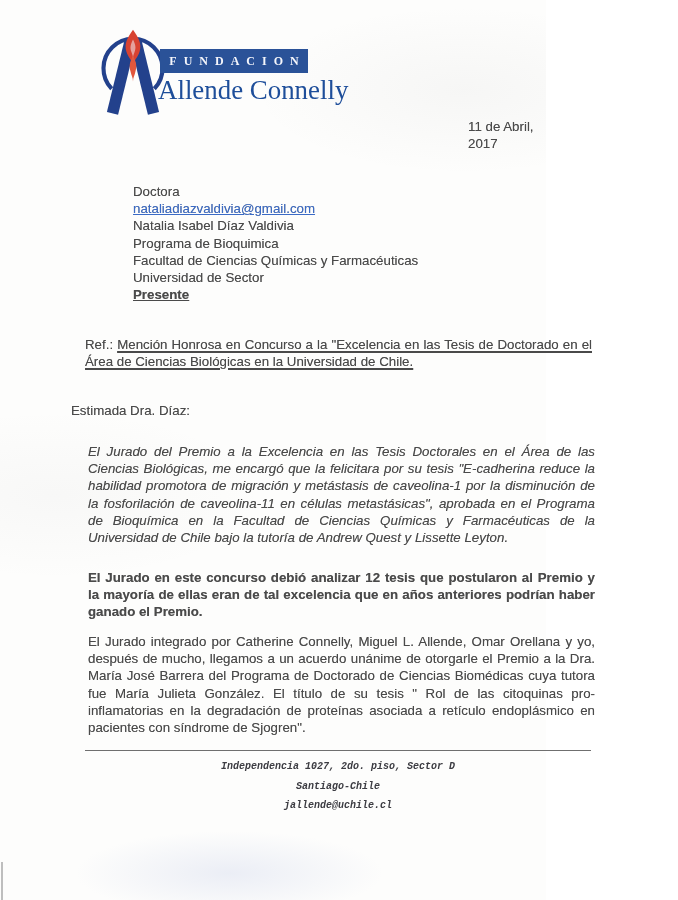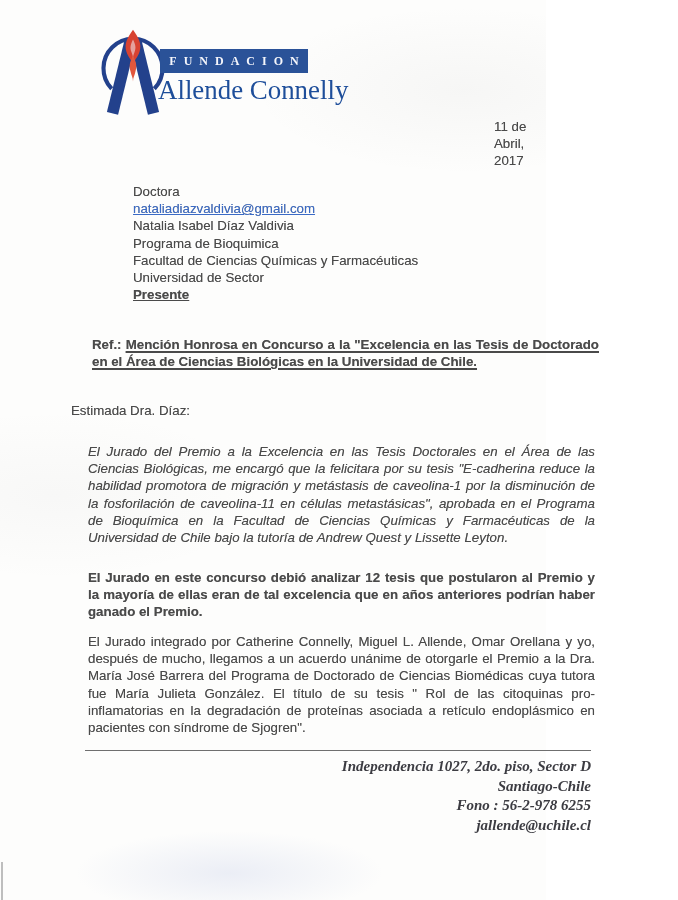--- a/index.html
+++ b/index.html
@@ -38,42 +38,42 @@
   .logo-name{
     position:absolute;left:66px;top:48px;width:200px;
     font-family:"Liberation Serif", serif;
     font-size:28px;color:#1e4e9a;white-space:nowrap;
     transform:scaleX(0.96);transform-origin:left;
     letter-spacing:0px;
   }
   
   .txt{position:absolute;font-size:13.3px;line-height:17.2px;color:#4a4a4a;
        text-shadow:0 0 0.4px rgba(74,74,74,0.55);}
-  .date{left:494px;top:118px;}
+  .date{left:468px;top:118px;}
   .recipient{left:88px;top:183px;}
   .recipient div{white-space:nowrap;margin-left:45px;}
   .email-link{color:#3b6bc6;text-decoration:underline;cursor:pointer;}
   .presente{font-weight:bold;text-decoration:underline;}
-  .ref{left:92px;top:336px;width:507px;font-weight:bold;text-align:justify;}
+  .ref{left:85px;top:336px;width:507px;font-weight:normal;text-align:justify;}
   .ref .ref-underline{text-decoration:underline;text-decoration-thickness:1.5px;text-underline-offset:2px;}
   .salutation{left:71px;top:402px;}
   .para{left:88px;top:0;width:507px;text-align:justify;}
   .p1{top:443px;font-style:italic;}
   .p2{top:569px;font-weight:bold;}
   .p3{top:633px;}
   
   .footer{
     position:absolute;left:85px;top:750px;width:506px;
     border-top:1.5px solid #6f6f6f;
     text-align:center;padding-top:6px;
   }
   .footer div{
-    font-family:Liberation Serif, serif;
+    font-family:Liberation Mono, monospace;
     font-style:italic;font-weight:bold;
-    font-size:15px;line-height:19.5px;color:#3c3c42;text-align:right;
+    font-size:10px;line-height:19.5px;color:#3c3c42;
   }
 </style>
 </head>
 <body>
 
 <div class="page">
   <div class="scan-edge"></div>
 
   <div class="logo">
     <svg class="logo-mark" viewBox="0 0 100 112" xmlns="http://www.w3.org/2000/svg">
@@ -112,16 +112,15 @@
 
   <div class="txt salutation">Estimada Dra. Díaz:</div>
 
   <div class="txt para p1">El Jurado del Premio a la Excelencia en las Tesis Doctorales en el Área de las Ciencias Biológicas, me encargó que la felicitara por su tesis "E-cadherina reduce la habilidad promotora de migración y metástasis de caveolina-1 por la disminución de la fosforilación de caveolina-11 en células metastásicas", aprobada en el Programa de Bioquímica en la Facultad de Ciencias Químicas y Farmacéuticas de la Universidad de Chile bajo la tutoría de Andrew Quest y Lissette Leyton.</div>
   <div class="txt para p2">El Jurado en este concurso debió analizar 12 tesis que postularon al Premio y la mayoría de ellas eran de tal excelencia que en años anteriores podrían haber ganado el Premio.</div>
   <div class="txt para p3">El Jurado integrado por Catherine Connelly, Miguel L. Allende, Omar Orellana y yo, después de mucho, llegamos a un acuerdo unánime de otorgarle el Premio a la Dra. María José Barrera del Programa de Doctorado de Ciencias Biomédicas cuya tutora fue María Julieta González.  El título de su tesis " Rol de las citoquinas pro-inflamatorias en la degradación de proteínas asociada a retículo endoplásmico en pacientes con síndrome de Sjogren".</div>
 
   <div class="footer">
     <div>Independencia 1027, 2do. piso, Sector D</div>
     <div>Santiago-Chile</div>
-    <div>Fono : 56-2-978 6255</div>
     <div>jallende@uchile.cl</div>
   </div>
 </div>
 
 </body></html>

